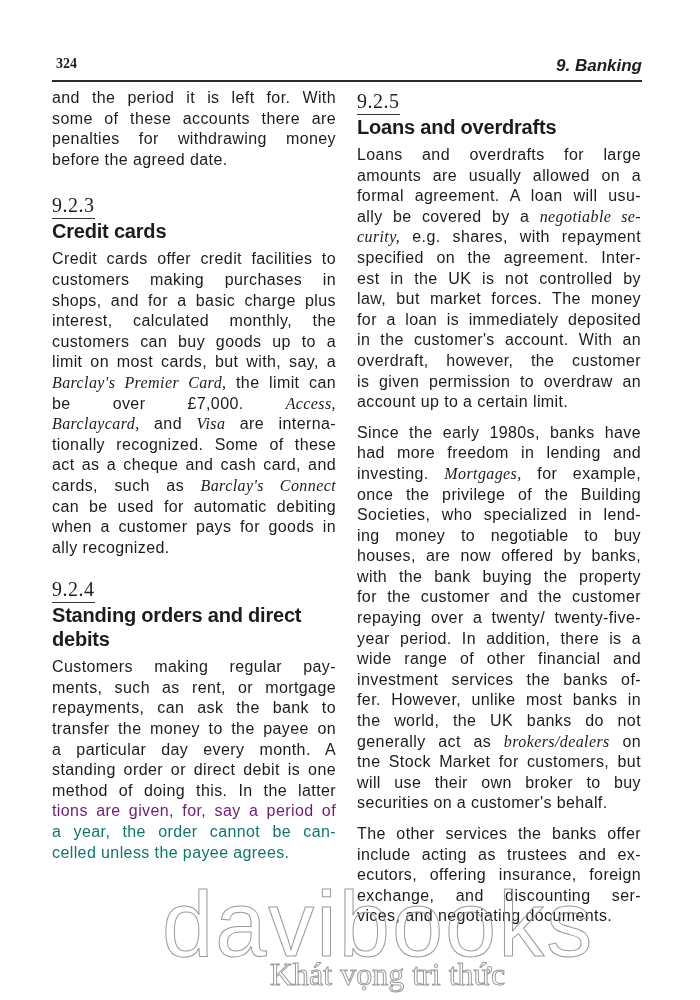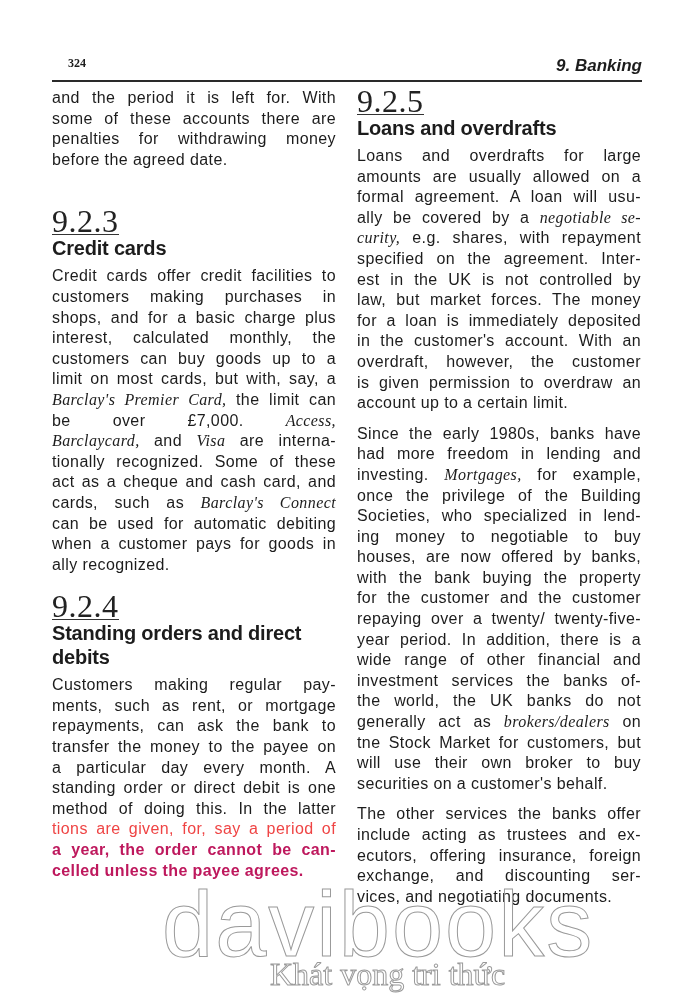--- a/index.html
+++ b/index.html
@@ -8,47 +8,47 @@
       background: #ffffff; position: relative;
       font-family: "Liberation Sans", sans-serif;
       color: #1c1c1c;
     }
     .page { position: absolute; left: 0; top: 0; width: 700px; height: 1000px; }
     .running-head {
       position: absolute; left: 52px; top: 56px; width: 590px; height: 24px;
       border-bottom: 2px solid #2a2a2a;
     }
     .page-num {
-      position: absolute; left: 16px; top: 0;
-      font-family: "Liberation Serif", serif; font-weight: bold; font-size: 12px;
+      position: absolute; left: 4px; top: 0;
+      font-family: "Liberation Serif", serif; font-weight: bold; font-size: 14px;
     }
     .chapter {
       position: absolute; right: 0; top: 0;
       font-family: "Liberation Sans", sans-serif; font-weight: bold; font-style: italic; font-size: 17px;
     }
     .col { position: absolute; top: 88px; width: 284px; }
     .col-left { left: 52px; }
     .col-right { left: 357px; }
     .line {
       display: block; font-size: 16px; line-height: 20.6px; height: 20.6px;
       white-space: nowrap; text-align: justify; text-align-last: justify;
       letter-spacing: 0.4px;
     }
     .line.last { text-align-last: left; }
     .para { margin: 0 0 10px 0; }
     .sec-num {
-      display: inline-block; font-family: "Liberation Serif", serif; font-size: 32px;
+      display: inline-block; font-family: "Liberation Serif", serif; font-size: 20px;
       line-height: 26px; border-bottom: 1px solid #333; color: #222; letter-spacing: 0.5px;
     }
     .sec-title {
       display: block; font-weight: bold; font-size: 20px; line-height: 24px; margin-bottom: 6px;
       letter-spacing: -0.2px;
     }
     .section { margin-top: 0; }
-    .faded { color: #be185d; font-weight: bold; }
+    .faded { color: #0f766e; }
     i { font-style: italic; font-family: Liberation Serif, serif; }
     .watermark {
       position: absolute; left: 0; top: 0; width: 700px; height: 1000px; pointer-events: none; margin-left: 12px;
     }
     .wm-brand {
       position: absolute; left: 150px; top: 878px; font-size: 92px; line-height: 92px;
       color: transparent; -webkit-text-stroke: 1px #9a9a9a; font-family: "Liberation Sans", sans-serif;
       letter-spacing: 2px;
     }
     .wm-tagline {
@@ -67,21 +67,21 @@
   </div>
 
   <div class="col col-left">
     <div class="para">
       <span class="line">and the period it is left for. With</span>
       <span class="line">some of these accounts there are</span>
       <span class="line">penalties for withdrawing money</span>
       <span class="line last">before the agreed date.</span>
     </div>
 
-    <div class="section" style="margin-top:38px">
+    <div class="section" style="margin-top:22px">
       <span class="sec-num">9.2.3</span>
       <span class="sec-title">Credit cards</span>
       <div class="para">
         <span class="line">Credit cards offer credit facilities to</span>
         <span class="line">customers making purchases in</span>
         <span class="line">shops, and for a basic charge plus</span>
         <span class="line">interest, calculated monthly, the</span>
         <span class="line">customers can buy goods up to a</span>
         <span class="line">limit on most cards, but with, say, a</span>
         <span class="line"><i>Barclay's Premier Card,</i><span> the limit can</span></span>
@@ -100,21 +100,21 @@
       <span class="sec-num">9.2.4</span>
       <span class="sec-title">Standing orders and direct debits</span>
       <div class="para">
         <span class="line">Customers making regular pay-</span>
         <span class="line">ments, such as rent, or mortgage</span>
         <span class="line">repayments, can ask the bank to</span>
         <span class="line">transfer the money to the payee on</span>
         <span class="line">a particular day every month. A</span>
         <span class="line">standing order or direct debit is one</span>
         <span class="line">method of doing this. In the latter</span>
-        <span class="line" style="color:#ef4444">tions are given, for, say a period of</span>
+        <span class="line" style="color:#701a75">tions are given, for, say a period of</span>
         <span class="line faded">a year, the order cannot be can-</span>
         <span class="line last faded">celled unless the payee agrees.</span>
       </div>
     </div>
   </div>
 
   <div class="col col-right">
     <div class="section">
       <span class="sec-num">9.2.5</span>
       <span class="sec-title">Loans and overdrafts</span>
@@ -142,20 +142,21 @@
         <span class="line">once the privilege of the Building</span>
         <span class="line">Societies, who specialized in lend-</span>
         <span class="line">ing money to negotiable to buy</span>
         <span class="line">houses, are now offered by banks,</span>
         <span class="line">with the bank buying the property</span>
         <span class="line">for the customer and the customer</span>
         <span class="line">repaying over a twenty/ twenty-five-</span>
         <span class="line">year period. In addition, there is a</span>
         <span class="line">wide range of other financial and</span>
         <span class="line">investment services the banks of-</span>
+        <span class="line">fer. However, unlike most banks in</span>
         <span class="line">the world, the UK banks do not</span>
         <span class="line"><span>generally act as </span><i>brokers/dealers</i><span> on</span></span>
         <span class="line">tne Stock Market for customers, but</span>
         <span class="line">will use their own broker to buy</span>
         <span class="line last">securities on a customer's behalf.</span>
       </div>
 
       <div class="para">
         <span class="line">The other services the banks offer</span>
         <span class="line">include acting as trustees and ex-</span>

